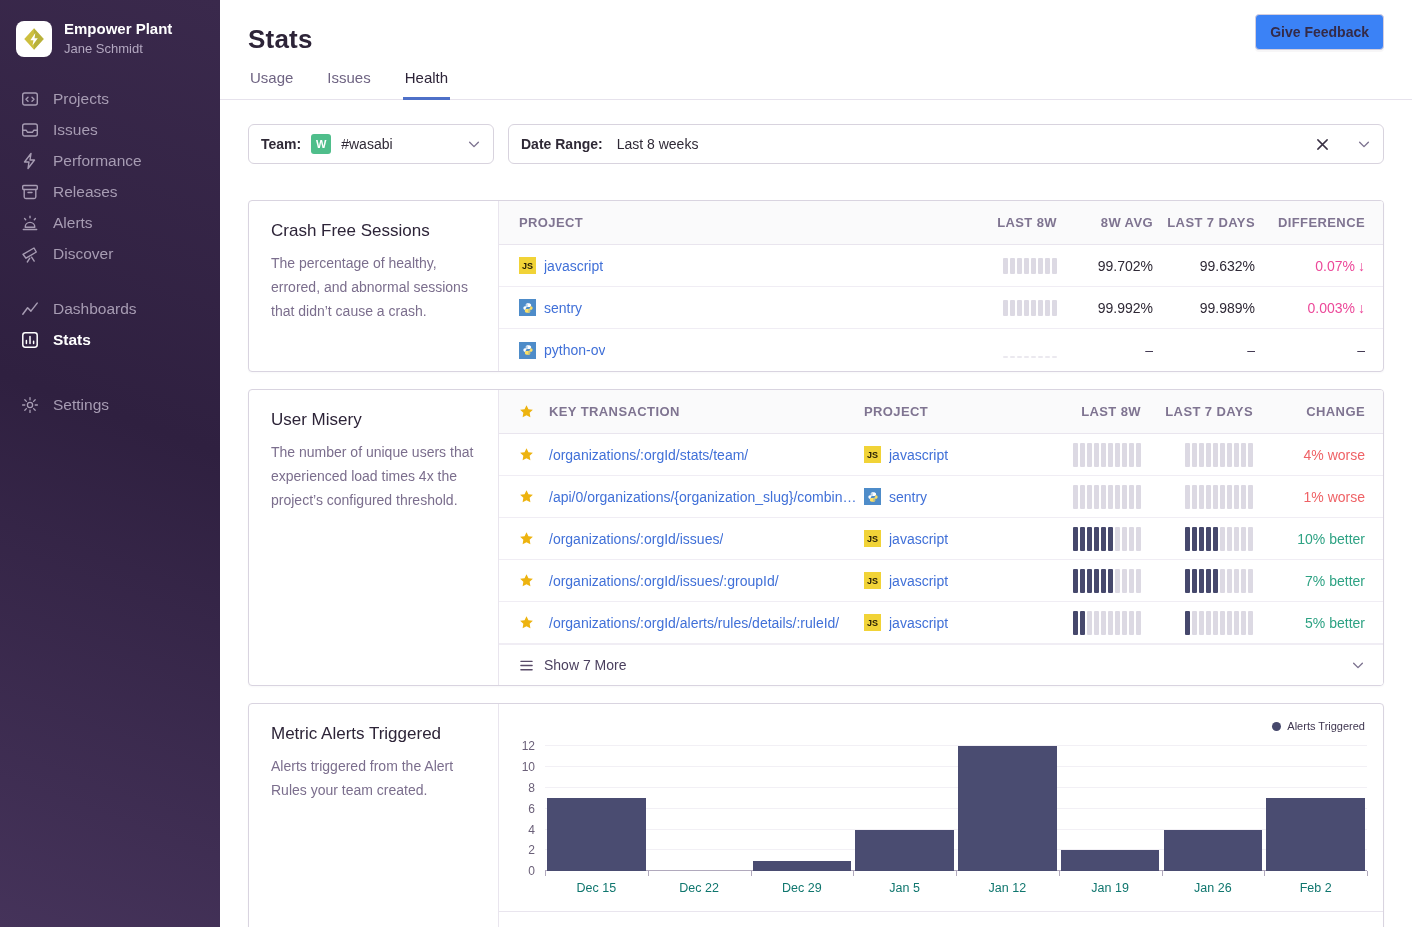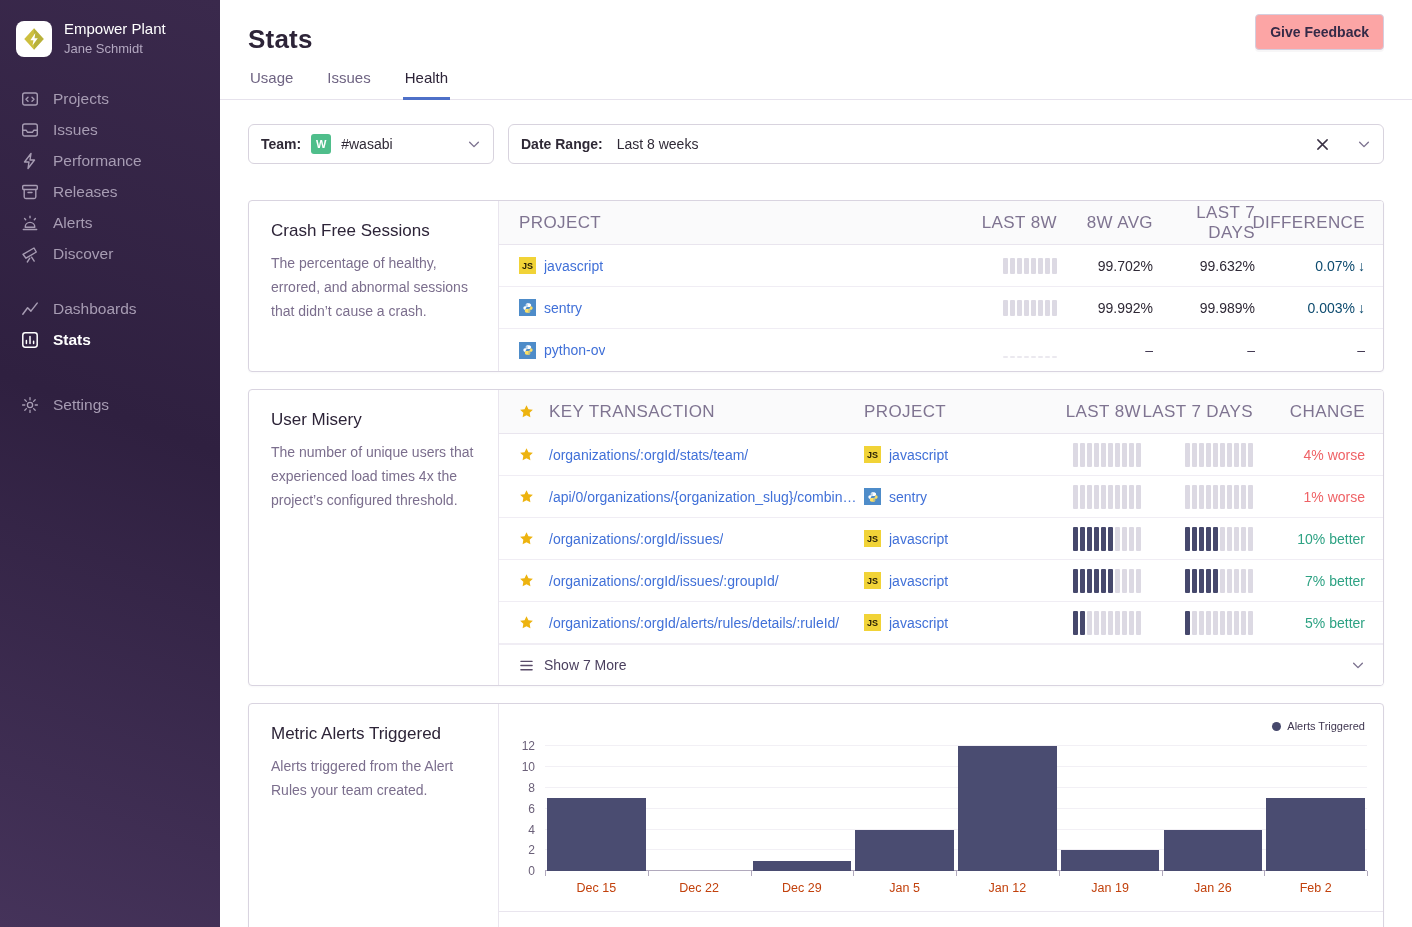--- a/index.html
+++ b/index.html
@@ -6,34 +6,34 @@
     font-family:"Liberation Sans","DejaVu Sans",sans-serif;background:#fff;color:#2f2936;}
   .app{display:flex;width:1412px;height:927px;}
 
   
   .sidebar{width:220px;flex:0 0 220px;height:100%;
     background:linear-gradient(200deg,#3a294c 0%,#2f2040 45%,#45335a 100%);
     color:#a79cb3;box-sizing:border-box;padding:20px 0 0 0;}
   .org{display:flex;align-items:center;gap:12px;padding:0 16px 26px 16px;cursor:pointer;}
   .org-logo{width:36px;height:36px;background:#fff;border-radius:8px;display:flex;align-items:center;justify-content:center;flex:0 0 36px;}
   .org-text{line-height:1.25;}
-  .org-name{color:#fff;font-weight:400;font-size:15px;}
+  .org-name{color:#fff;font-weight:700;font-size:15px;}
   .org-user{color:#b3a8c0;font-size:13px;margin-top:2px;}
   .nav-group{margin-top:0;}
   .nav-group + .nav-group{margin-top:24px;}
   .nav-group.last{margin-top:34px;}
   .nav-item{display:flex;align-items:center;gap:14px;height:31px;padding:0 16px 0 20px;font-size:15.5px;cursor:pointer;}
   .nav-item .nav-ico{width:19px;height:19px;display:flex;align-items:center;justify-content:center;}
   .nav-item.active{color:#fff;font-weight:600;}
 
   
   .main{flex:1;display:flex;flex-direction:column;min-width:0;background:#fff;}
   .page-header{position:relative;padding:24px 28px 0 28px;}
   .page-title{font-size:26px;font-weight:700;color:#2d2438;letter-spacing:.2px;}
-  .feedback-btn{position:absolute;right:28px;top:14px;background:#fca5a5;border:1px solid #d4cede;border-radius:4px;
+  .feedback-btn{position:absolute;right:28px;top:14px;background:#3b82f6;border:1px solid #d4cede;border-radius:4px;
     padding:9px 14px;font-size:14px;font-weight:700;color:#342a47;box-shadow:0 2px 0 rgba(45,37,60,.04);cursor:pointer;
     font-family:inherit;}
   .tabs{display:flex;gap:30px;padding:0 28px;margin-top:14px;border-bottom:1px solid #e6e2ec;}
   .tab{padding:0 2px 11px 2px;font-size:15px;color:#6f6483;cursor:pointer;border-bottom:3px solid transparent;margin-bottom:-1px;}
   .tab.active{color:#2d2438;font-weight:500;border-bottom-color:#4e70c8;}
 
   .content{padding:24px 28px 0 28px;}
 
   
   .filter-row{display:flex;gap:14px;margin-bottom:36px;}
@@ -52,28 +52,28 @@
   
   .panel{display:flex;border:1px solid #d9d4e0;border-radius:4px;background:#fff;margin-bottom:17px;
     box-shadow:0 1px 2px rgba(45,37,60,.03);overflow:hidden;}
   .panel-desc{width:250px;flex:0 0 250px;border-right:1px solid #e9e5ee;padding:20px 22px;box-sizing:border-box;}
   .panel-title{font-size:17px;color:#2d2438;margin-bottom:10px;}
   .panel-sub{font-size:14px;color:#7b6e8d;line-height:1.72;}
   .panel-body{flex:1;min-width:0;display:flex;flex-direction:column;}
 
   .t-head{display:flex;align-items:center;padding:0 18px 0 20px;height:44px;box-sizing:border-box;
     background:#fafafb;border-bottom:1px solid #e9e5ee;
-    font-size:17px;font-weight:400;letter-spacing:.4px;color:#7f7491;}
+    font-size:13px;font-weight:700;letter-spacing:.4px;color:#7f7491;}
   .t-row{display:flex;align-items:center;padding:0 18px 0 20px;height:42px;box-sizing:border-box;border-bottom:1px solid #f0edf4;}
   .t-row:last-child{border-bottom:none;}
   .cell{display:flex;align-items:center;}
   .cell.r{justify-content:flex-end;text-align:right;}
   .num{font-size:14px;color:#2f2936;}
   .dash{font-size:14px;color:#453c55;}
-  .diff-red{color:#0c4a6e;font-size:14px;display:flex;align-items:center;gap:3px;}
+  .diff-red{color:#ec4899;font-size:14px;display:flex;align-items:center;gap:3px;}
   .change-worse{color:#ef6266;font-size:14px;}
   .change-better{color:#2da283;font-size:14px;}
   .plink{color:#4070d8;font-size:14px;text-decoration:none;cursor:pointer;white-space:nowrap;overflow:hidden;text-overflow:ellipsis;}
 
   
   .cf-project{flex:1;gap:8px;min-width:0;}
   .cf-spark{width:110px;}
   .cf-avg{width:96px;}
   .cf-7d{width:102px;}
   .cf-diff{width:110px;}
@@ -105,21 +105,21 @@
   
   .chart-wrap{position:relative;height:207px;box-sizing:border-box;padding:30px 16px 40px 46px;}
   .legend{position:absolute;top:16px;right:18px;display:flex;align-items:center;gap:6px;font-size:11px;color:#3f3650;}
   .legend-dot{width:9px;height:9px;border-radius:50%;background:#46486c;}
   .plot{position:relative;width:100%;height:100%;}
   .gridline{position:absolute;left:0;right:0;height:1px;background:#f2f0f5;}
   .gridline.zero{background:#b1a9bd;}
   .ytick{position:absolute;right:calc(100% + 10px);transform:translateY(50%);font-size:12px;color:#6b6079;}
   .slot{position:absolute;bottom:0;top:0;}
   .bar{position:absolute;bottom:0;left:2%;right:2%;background:#4a4c71;}
-  .xlab{position:absolute;top:calc(100% + 10px);width:100%;text-align:center;font-size:12.5px;color:#c2410c;}
+  .xlab{position:absolute;top:calc(100% + 10px);width:100%;text-align:center;font-size:12.5px;color:#0f766e;}
   .btick{position:absolute;top:100%;height:5px;width:1px;background:#b1a9bd;}
   .ma-head{border-top:1px solid #e9e5ee;border-bottom:none;background:#fff;height:48px;align-items:center;}
 
   svg{display:block;}
 </style>
 </head>
 <body>
 
 <div class="app">
 

